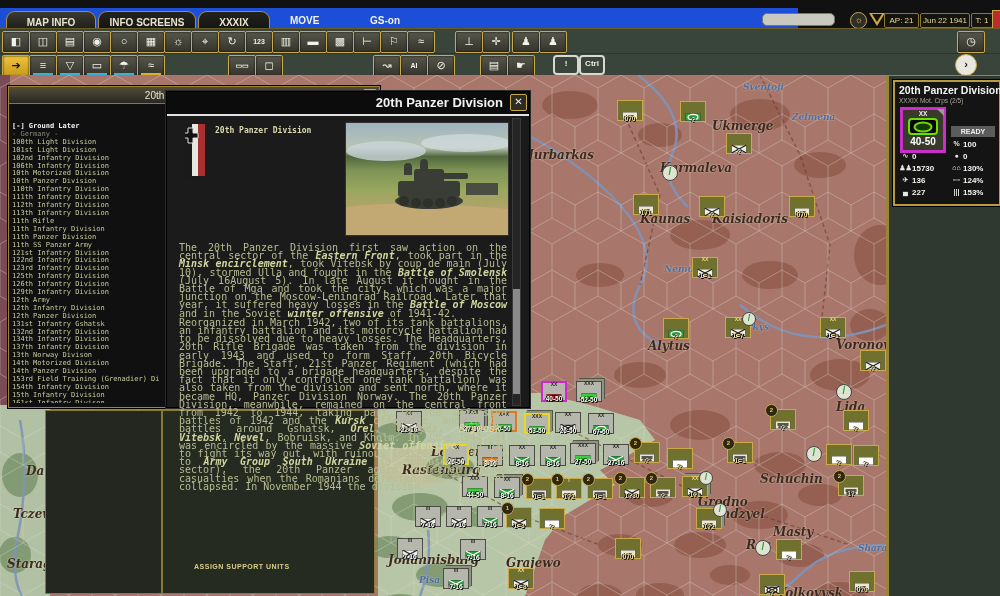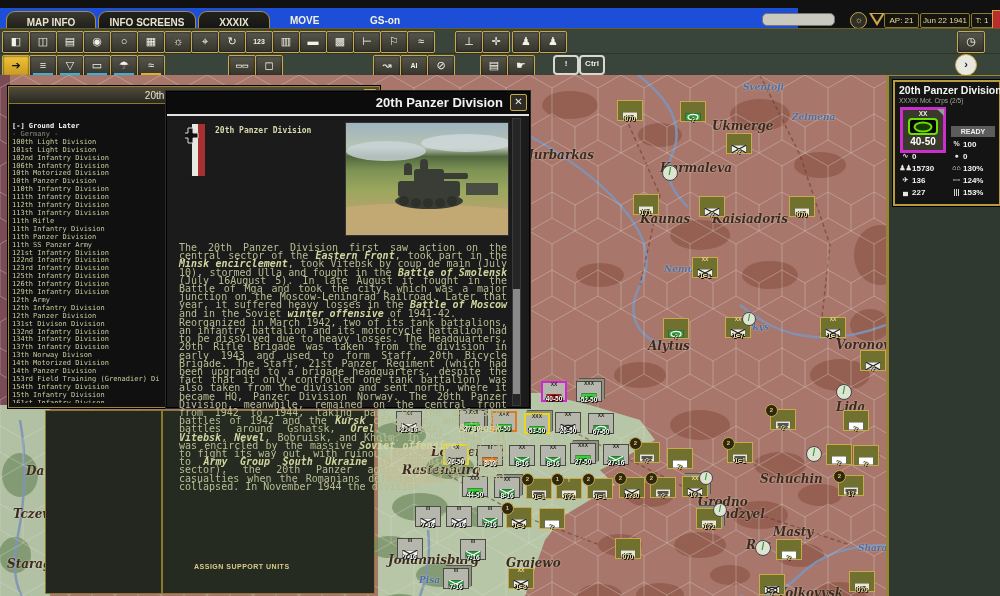--- a/index.html
+++ b/index.html
@@ -843,21 +843,21 @@
         <div class="li">11th SS Panzer Army</div>
         <div class="li">121st Infantry Division</div>
         <div class="li">122nd Infantry Division</div>
         <div class="li">123rd Infantry Division</div>
         <div class="li">125th Infantry Division</div>
         <div class="li">126th Infantry Division</div>
         <div class="li">129th Infantry Division</div>
         <div class="li">12th Army</div>
         <div class="li">12th Infantry Division</div>
         <div class="li">12th Panzer Division</div>
-        <div class="li">131st Divison Division</div>
+        <div class="li">131st Infantry Gshatsk</div>
         <div class="li">132nd Infantry Division</div>
         <div class="li">134th Infantry Division</div>
         <div class="li">137th Infantry Division</div>
         <div class="li">13th Norway Divison</div>
         <div class="li">14th Motorized Division</div>
         <div class="li">14th Panzer Division</div>
         <div class="li">153rd Field Training (Grenadier) Di</div>
         <div class="li">154th Infantry Division</div>
         <div class="li">15th Infantry Division</div>
         <div class="li">161st Infantry Divison</div>

